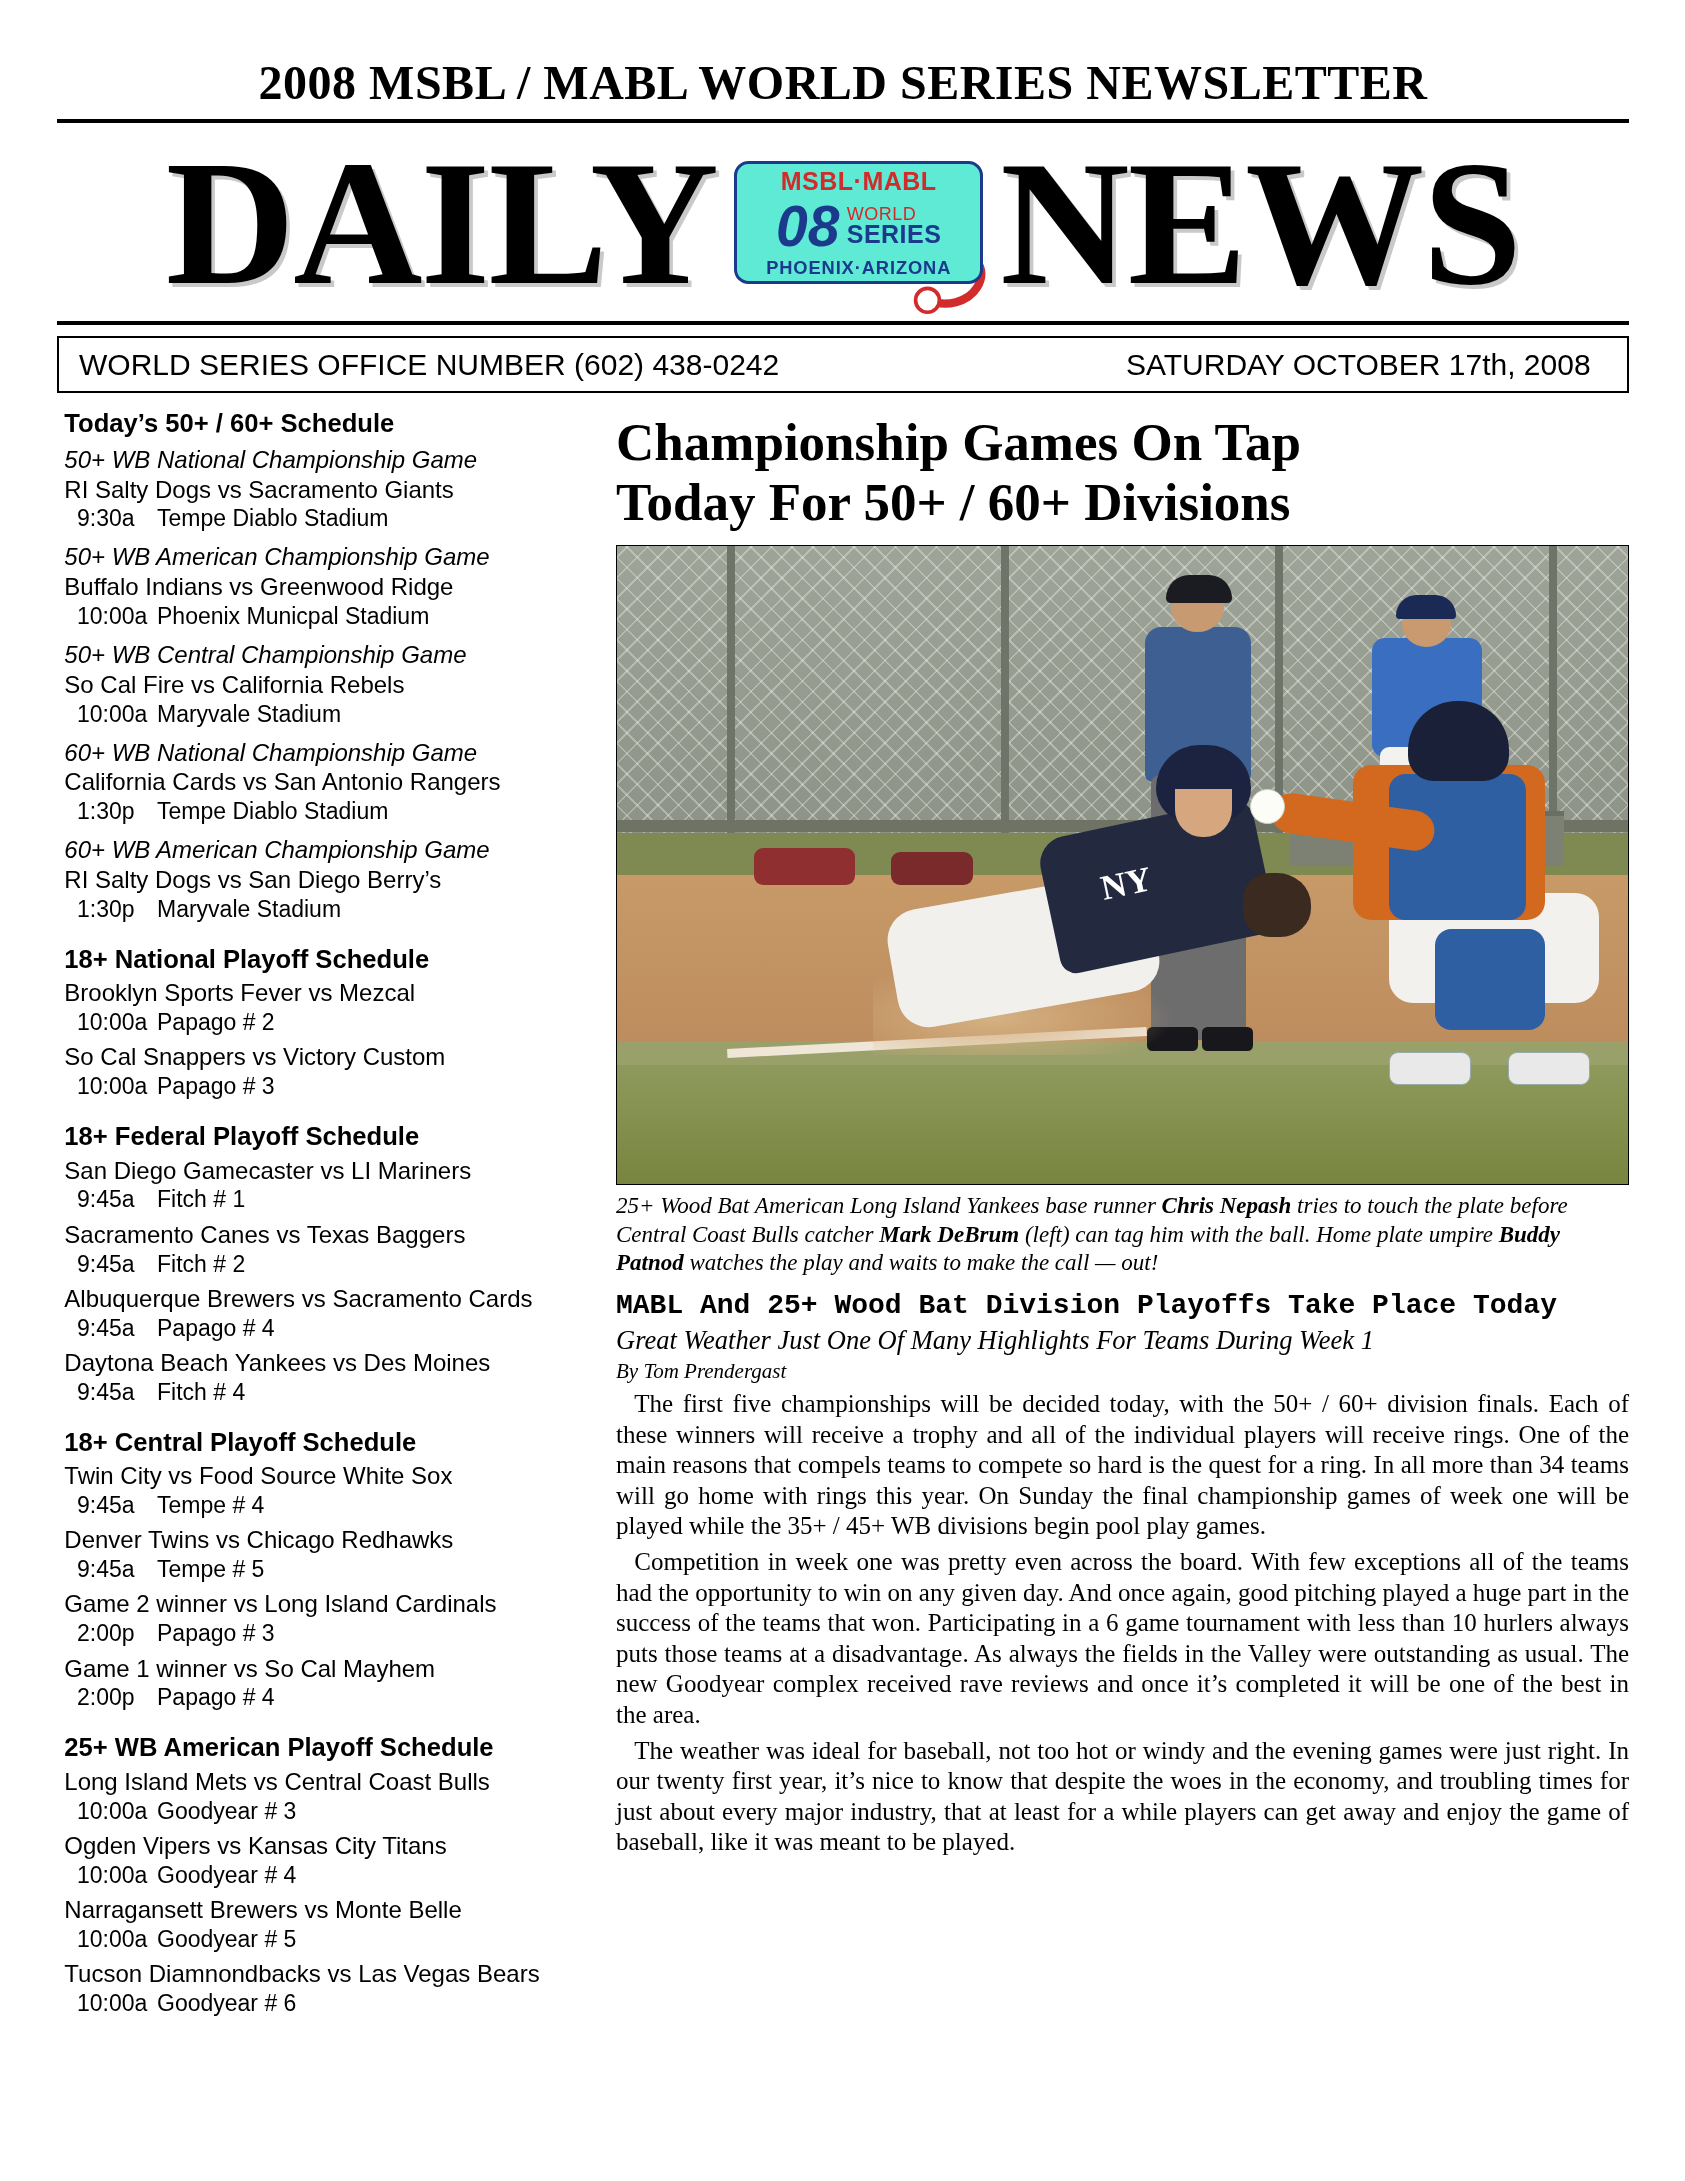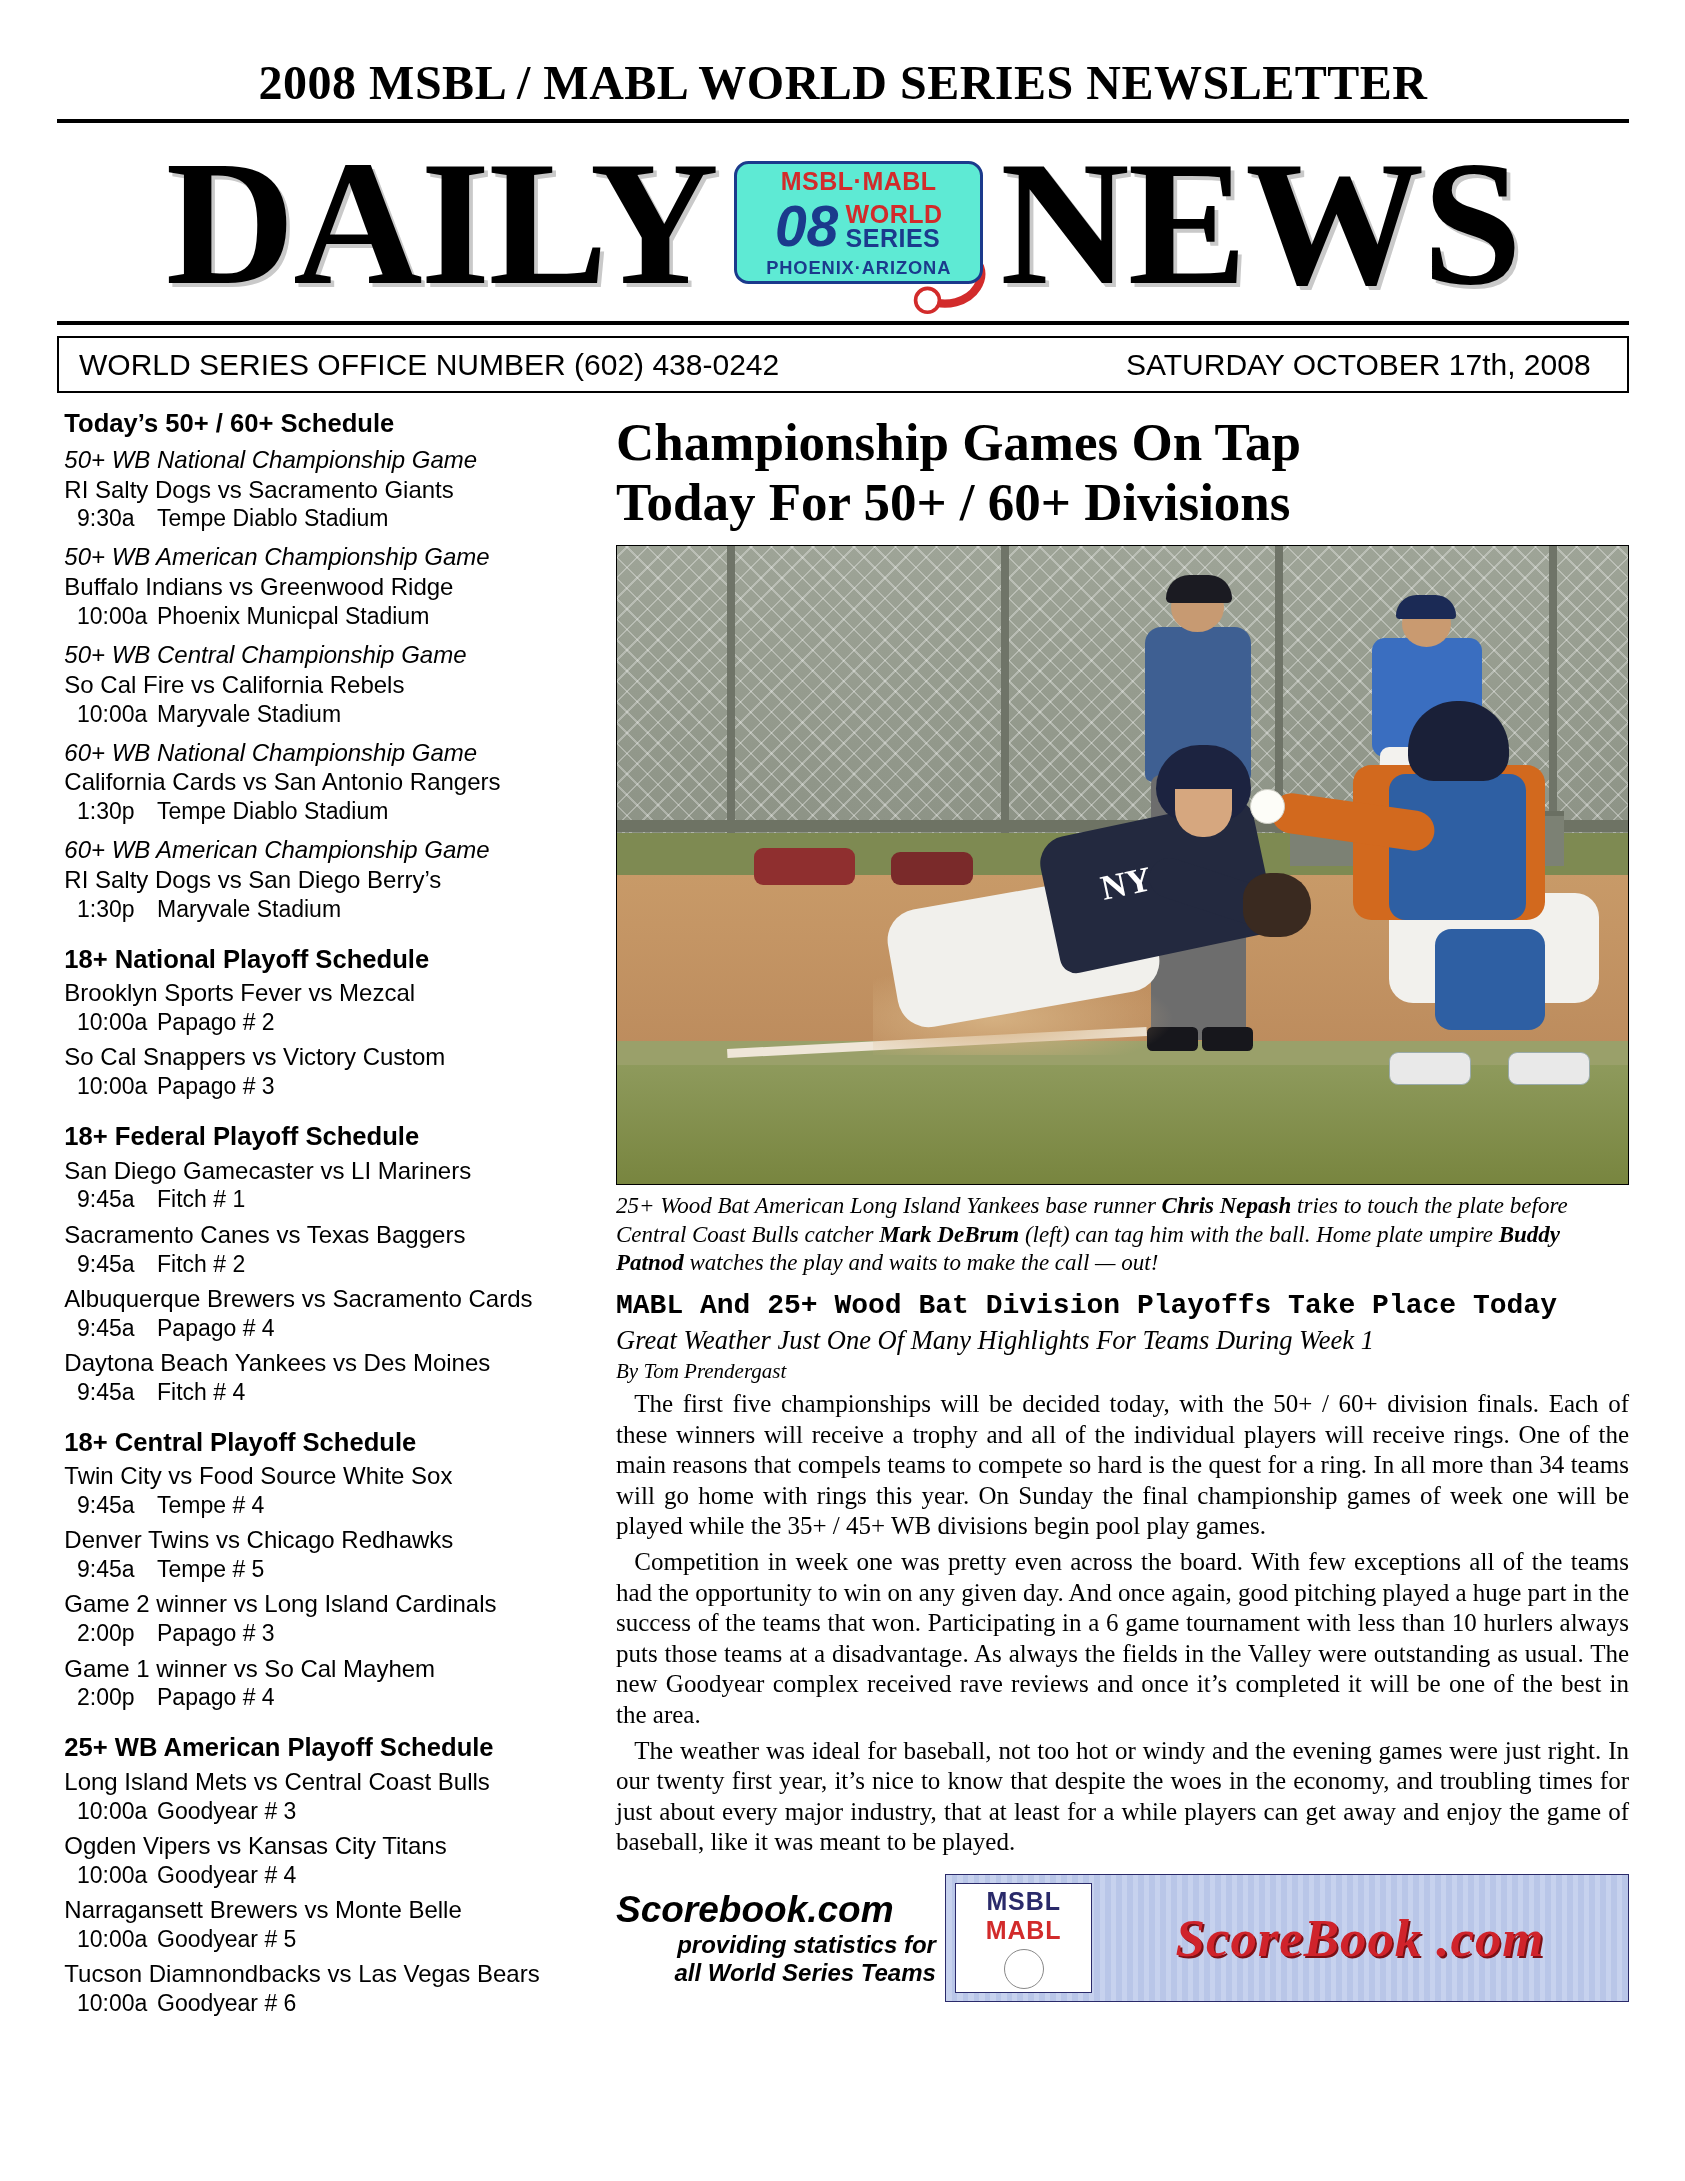--- a/index.html
+++ b/index.html
@@ -96,21 +96,21 @@
     font-size: 57px;
     color: #1b3a8c;
     line-height: 1;
   }
   .logo-ws {
     display: flex;
     flex-direction: column;
     line-height: 0.95;
   }
   .logo-world {
-    font-weight: bold; font-size: 25px; color: #d22b2b; letter-spacing: 0.5px;
+    font-weight: normal; font-size: 18px; color: #d22b2b; letter-spacing: 0.5px;
   }
   .logo-series {
     font-weight: bold; font-size: 25px; color: #1b3a8c; letter-spacing: 0.5px;
   }
   .logo-bottom {
     font-weight: bold; font-size: 18.3px; color: #1b3a8c; letter-spacing: 0.9px; margin-top: 1.8px;
   }
   .logo-swoosh {
     position: absolute;
     right: -7.3px;
@@ -536,31 +536,16 @@
       </div>
 
       <div class="sub-head">MABL And 25+ Wood Bat Division Playoffs Take Place Today</div>
       <div class="sub-sub">Great Weather Just One Of Many Highlights For Teams During Week 1</div>
       <div class="byline">By Tom Prendergast</div>
 
       <div class="body-p">The first five championships will be decided today, with the 50+ / 60+ division finals. Each of these winners will receive a trophy and all of the individual players will receive rings. One of the main reasons that compels teams to compete so hard is the quest for a ring. In all more than 34 teams will go home with rings this year. On Sunday the final championship games of week one will be played while the 35+ / 45+ WB divisions begin pool play games.</div>
       <div class="body-p">Competition in week one was pretty even across the board. With few exceptions all of the teams had the opportunity to win on any given day. And once again, good pitching played a huge part in the success of the teams that won. Participating in a 6 game tournament with less than 10 hurlers always puts those teams at a disadvantage. As always the fields in the Valley were outstanding as usual. The new Goodyear complex received rave reviews and once it’s completed it will be one of the best in the area.</div>
       <div class="body-p">The weather was ideal for baseball, not too hot or windy and the evening games were just right. In our twenty first year, it’s nice to know that despite the woes in the economy, and troubling times for just about every major industry, that at least for a while players can get away and enjoy the game of baseball, like it was meant to be played.</div>
 
-      <div class="footer">
-        <div class="foot-left">
-          <div class="foot-title">Scorebook.com</div>
-          <div class="foot-line">providing statistics for</div>
-          <div class="foot-line">all World Series Teams</div>
-        </div>
-        <div class="foot-banner">
-          <div class="banner-logo">
-            <div class="bl1">MSBL</div>
-            <div class="bl2">MABL</div>
-            <div class="banner-ball"></div>
-          </div>
-          <div class="banner-text">ScoreBook .com</div>
-        </div>
-      </div>
     </div>
   </div>
 </div>
 
 
 </body></html>

